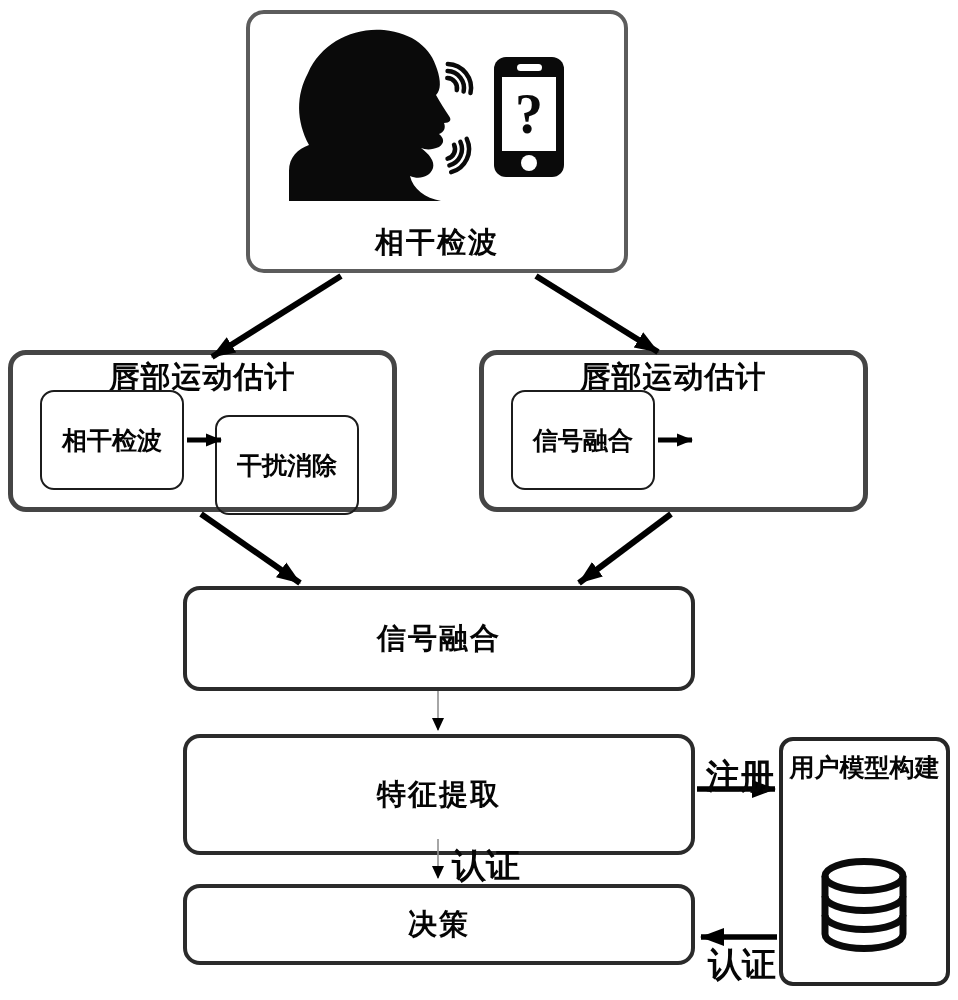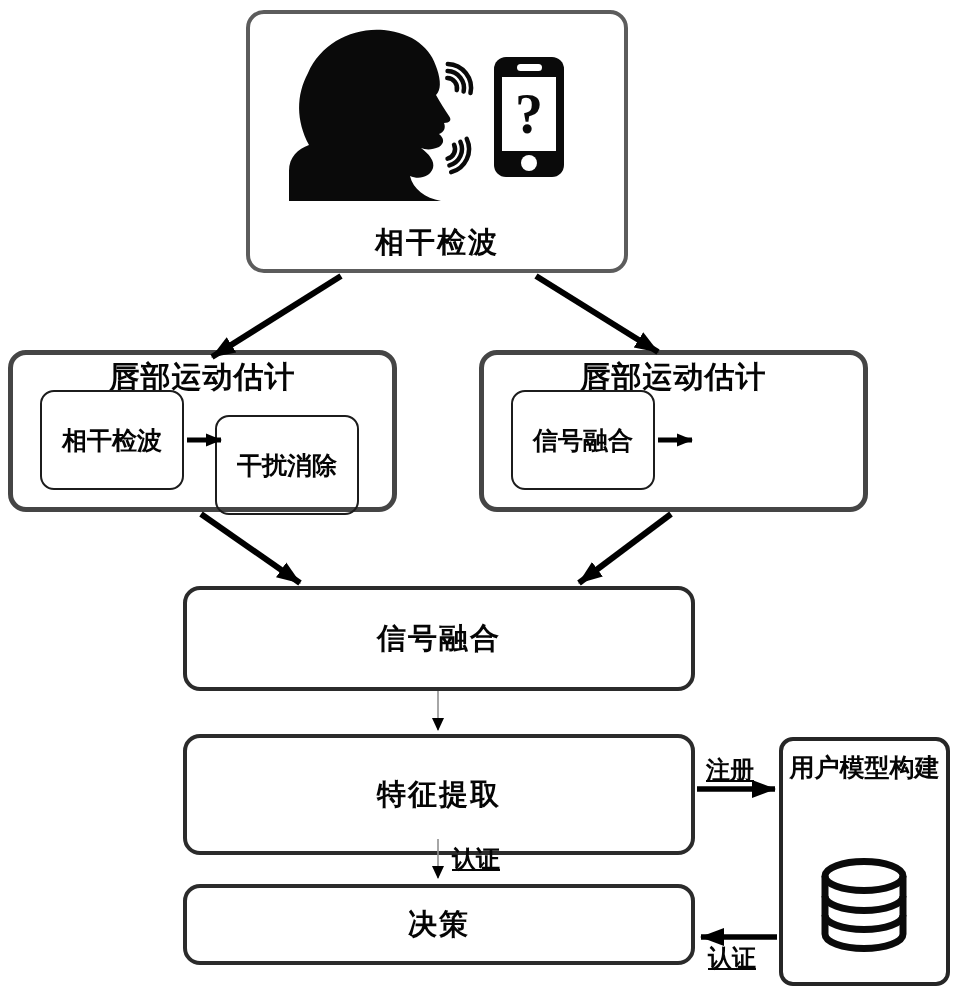--- a/index.html
+++ b/index.html
@@ -35,21 +35,21 @@
               justify-content:center; font-size:29px; letter-spacing:2px; }
   .fusion   { top:586px; height:105px; }
   .feature  { top:734px; height:121px; }
   .decision { top:884px; height:81px; }
 
   .user-box { left:779px; top:737px; width:171px; height:249px;
               border:4px solid #262626; border-radius:14px; }
   .user-title { width:100%; text-align:center; margin-top:10px;
                 font-size:25px; white-space:nowrap; }
 
-  .edge-label { position:absolute; z-index:6; font-size:24px; white-space:nowrap;text-decoration:underline; }
+  .edge-label { position:absolute; z-index:6; font-size:34px; white-space:nowrap; }
   .lbl-register    { left:706px; top:754px; }
   .lbl-auth-mid    { left:452px; top:843px; }
   .lbl-auth-return { left:708px; top:942px; }
 
   .phone-glyph { position:absolute; left:497px; top:79px; width:64px; height:70px;
                  z-index:7; font-size:56px; line-height:70px; text-align:center;
                  color:#0a0a0a; }
 
   .overlay { position:absolute; left:0; top:0; z-index:5; pointer-events:none; }
 </style>

